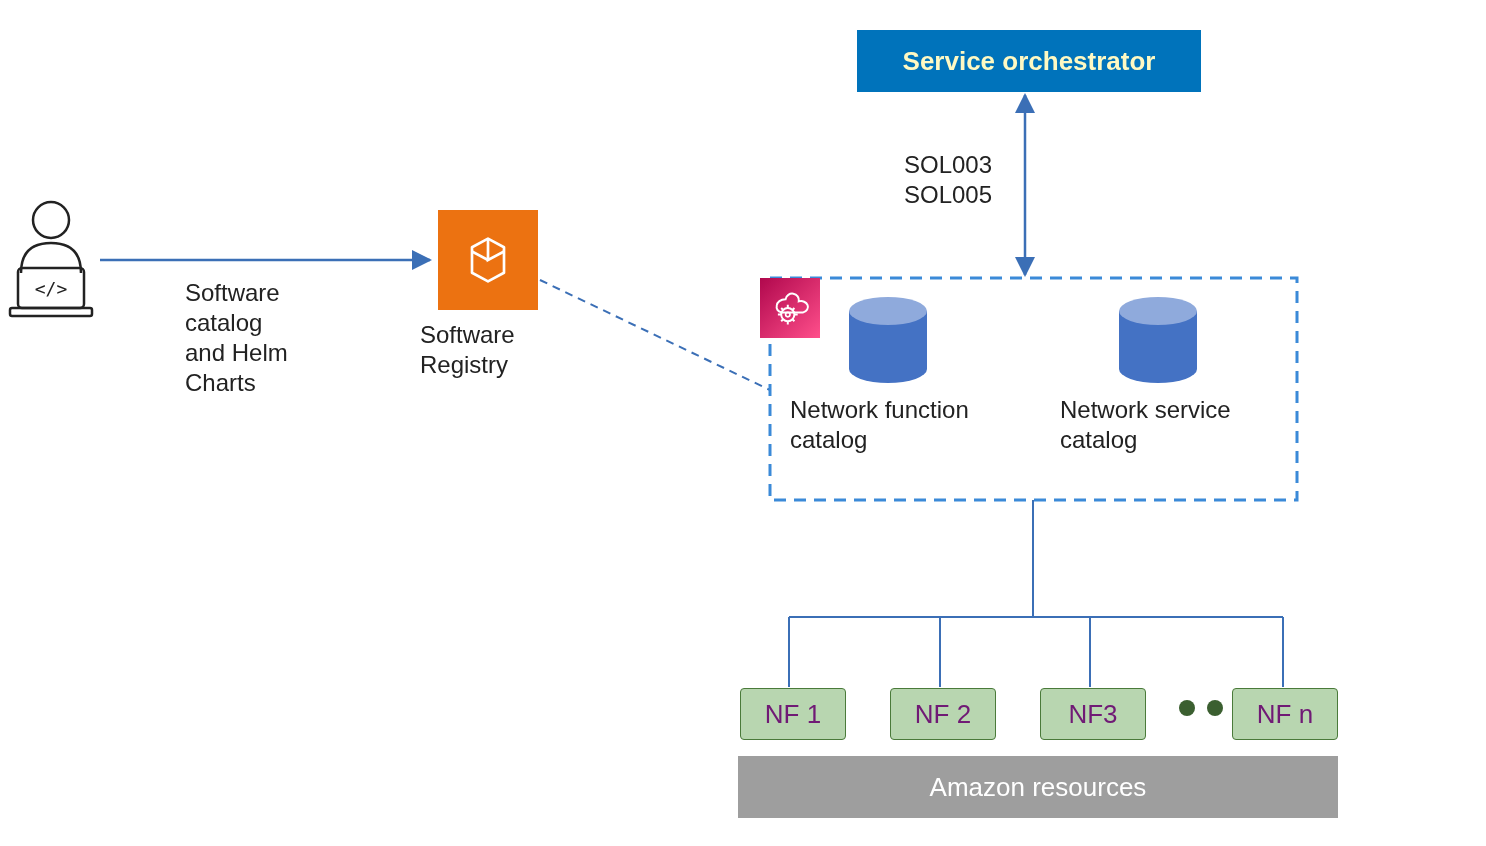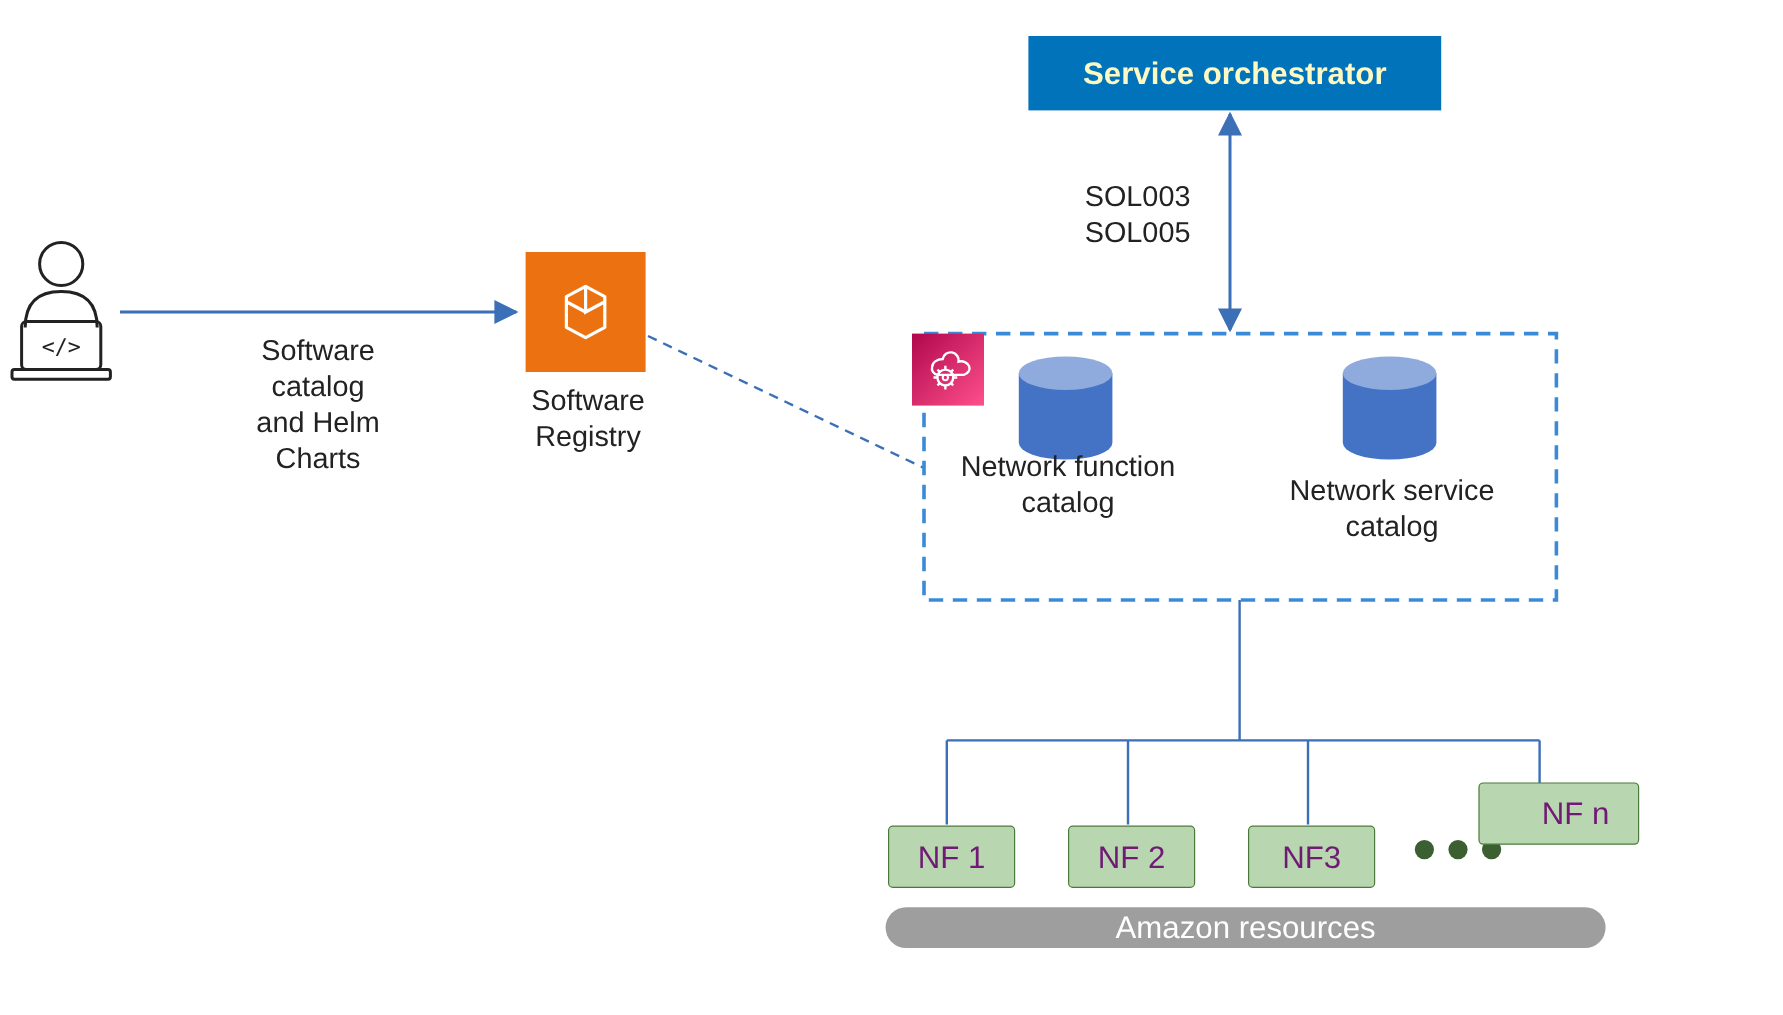--- a/index.html
+++ b/index.html
@@ -19,21 +19,20 @@
     text-align: center;
     font-size: 26px;
     font-weight: 600;
     display: flex;
     align-items: center;
     justify-content: center;
   }
   .label {
     font-size: 24px;
     color: #222;
-    text-align: center;
     line-height: 1.25;
   }
   .registry-box {
     background: #ec7211;
     display: flex;
     align-items: center;
     justify-content: center;
   }
   .tnb-icon {
     background: linear-gradient(135deg, #b0084d 0%, #ff4f8b 100%);
@@ -143,21 +142,21 @@
     <circle cx="18" cy="26" r="2" fill="none" stroke="#fff" stroke-width="1.5"></circle>
   </svg>
 </div>
 
 <div class="abs" style="left:845px; top:295px; width:86px; height:90px;">
   <svg viewBox="0 0 86 90" width="86" height="90">
     <path d="M4 16 v58 a39 14 0 0 0 78 0 v-58" fill="#4472c4"></path>
     <ellipse cx="43" cy="16" rx="39" ry="14" fill="#8faadc"></ellipse>
   </svg>
 </div>
-<div class="abs label" style="left:790px; top:375px; width:200px;">
+<div class="abs label" style="left:790px; top:395px; width:200px;">
   <span>Network function</span><br>
   <span>catalog</span>
 </div>
 
 <div class="abs" style="left:1115px; top:295px; width:86px; height:90px;">
   <svg viewBox="0 0 86 90" width="86" height="90">
     <path d="M4 16 v58 a39 14 0 0 0 78 0 v-58" fill="#4472c4"></path>
     <ellipse cx="43" cy="16" rx="39" ry="14" fill="#8faadc"></ellipse>
   </svg>
 </div>
@@ -171,19 +170,19 @@
 </div>
 <div class="abs nf-box" style="left:890px; top:688px; width:104px; height:50px;">
   <span>NF 2</span>
 </div>
 <div class="abs nf-box" style="left:1040px; top:688px; width:104px; height:50px;justify-content:center;">
   <span>NF3</span>
 </div>
 <div class="abs" style="left:1170px; top:700px; width:90px; text-align:center;">
   <span class="ellipsis-dot"></span><span class="ellipsis-dot"></span><span class="ellipsis-dot"></span>
 </div>
-<div class="abs nf-box" style="left:1232px; top:652px; width:104px; height:50px;padding-left:28px;">
+<div class="abs nf-box" style="left:1232px; top:688px; width:104px; height:50px;">
   <span>NF n</span>
 </div>
 
-<div class="abs resources-bar" style="left:738px; top:756px; width:600px; height:34px;border-radius:21px;">
+<div class="abs resources-bar" style="left:738px; top:756px; width:600px; height:62px;">
   <span>Amazon resources</span>
 </div>
 
 </body></html>

